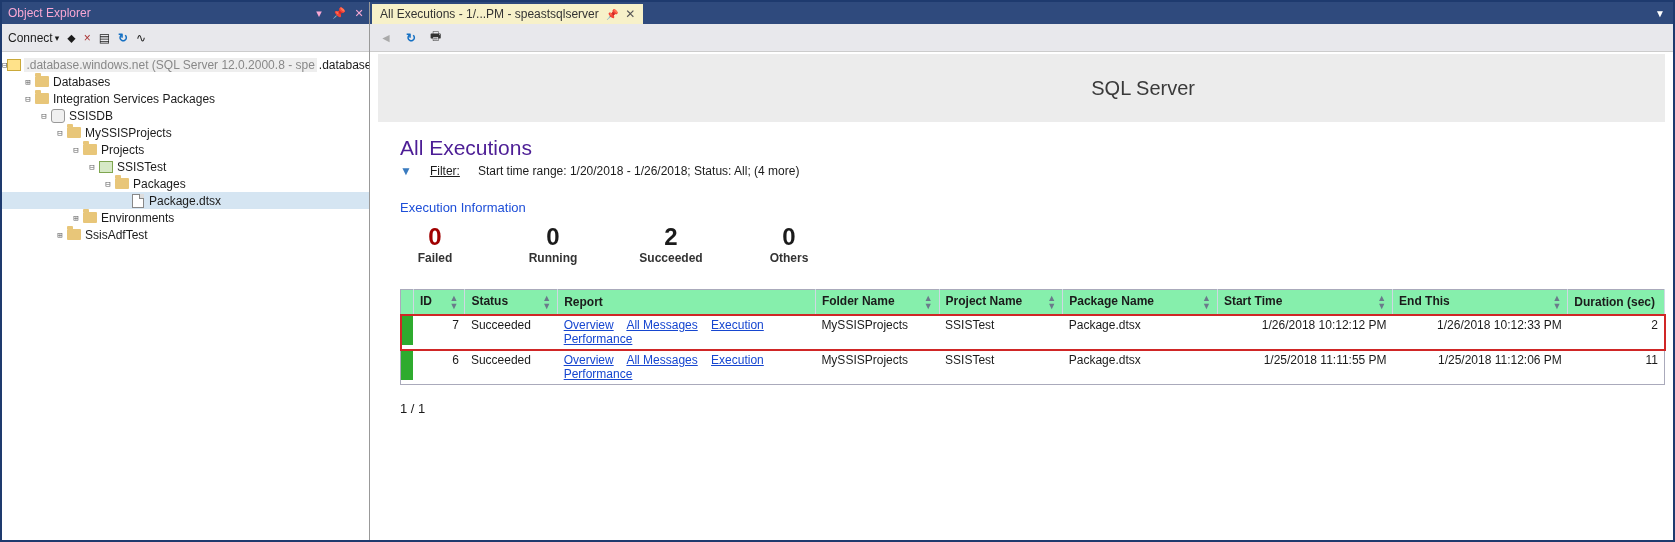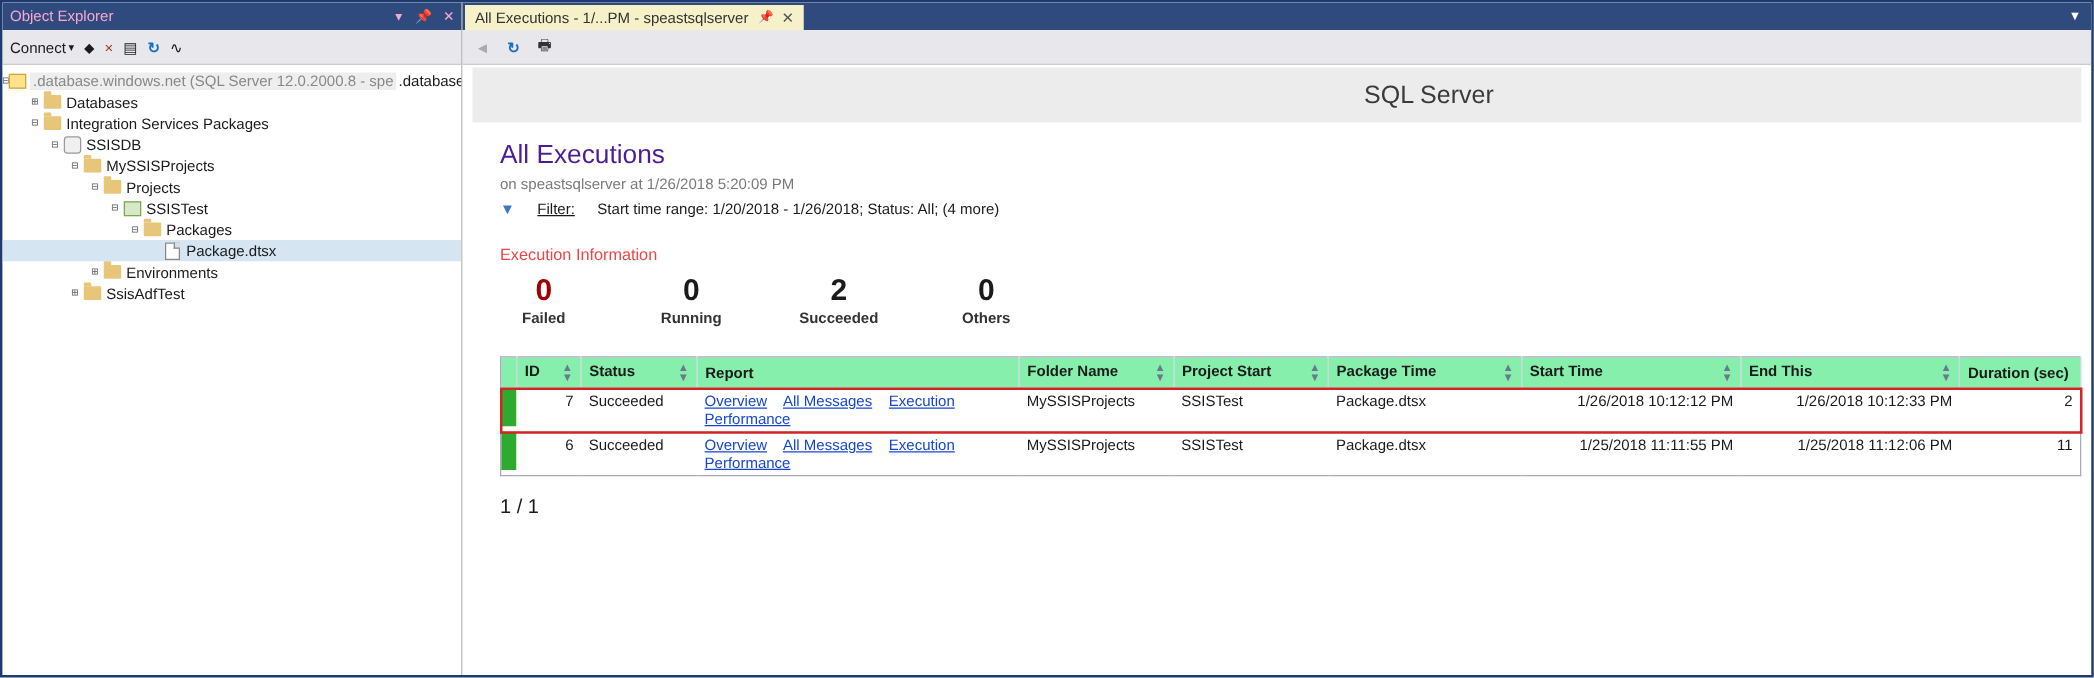--- a/index.html
+++ b/index.html
@@ -29,47 +29,47 @@
   .right-panel { flex: 1; display: flex; flex-direction: column; min-width: 0; }
   .tabstrip { background: #2f4a7d; height: 22px; display: flex; align-items: flex-end; padding-left: 2px; }
   .tab { background: #f7f1c9; height: 20px; display: flex; align-items: center; padding: 0 8px; font-size: 12px; color: #333; position: relative; }
   .tab .pin { margin-left: 8px; color: #8a7a2a; font-size: 10px; cursor: pointer; }
   .tab .close { margin-left: 6px; color: #555; cursor: pointer; font-size: 12px; }
   .tabstrip .drop { margin-left: auto; color: #fff; padding: 0 8px; cursor: pointer; align-self: center; font-size: 10px; }
   .doc-toolbar { background: #e8e8ec; height: 28px; display: flex; align-items: center; padding: 0 10px; gap: 14px; border-bottom: 1px solid #ccc; }
   .icbtn { cursor: pointer; color: #333; }
   .refresh-ic { color: #1570c3; font-weight: bold; }
   .report-area { flex: 1; background: #fff; padding: 0 8px 20px 8px; overflow: auto; }
-  .brand-block { background: #ececec; height: 44px; display: flex; align-items: center; justify-content: flex-end; padding-right: 470px; margin: 2px 0 14px 0; }
+  .brand-block { background: #ececec; height: 68px; display: flex; align-items: center; justify-content: flex-end; padding-right: 470px; margin: 2px 0 14px 0; }
   .brand-block .brand { font-size: 20px; color: #3a3a3a; font-weight: 300; }
   .report-inner { padding-left: 22px; }
   .rtitle { font-size: 21px; color: #4c1d95; font-weight: 400; margin-bottom: 4px; }
   .rsub { font-size: 12px; color: #7a7a7a; margin-bottom: 6px; }
   .rdesc { font-size: 12px; color: #333; margin-bottom: 28px; }
   .filterrow { display: flex; align-items: center; gap: 18px; font-size: 12px; margin-bottom: 22px; }
   .funnel { color: #3a7bbf; }
   .filter-label { text-decoration: underline; cursor: pointer; }
-  .execinfo-label { color: #ef4444; font-size: 13px; margin-bottom: 8px; }
+  .execinfo-label { color: #1d4ed8; font-size: 13px; margin-bottom: 8px; }
   .counters { display: flex; gap: 48px; margin-bottom: 24px; }
   .counter { text-align: center; min-width: 70px; }
   .counter .num { font-size: 24px; font-weight: 600; }
   .counter .lbl { font-size: 12px; font-weight: 600; color: #333; }
   .counter.failed .num { color: #a00000; }
   
   .grid { border: 1px solid #aab; width: 100%; border-collapse: collapse; font-size: 12px; }
   .grid th { background: #86efac; padding: 4px 6px; text-align: left; font-weight: 600; border-right: 1px solid #cfd8e3; white-space: nowrap; }
   .grid th .sort { float: right; color: #6a7a8a; font-size: 9px; line-height: 8px; cursor: pointer; }
   .grid td { padding: 3px 6px; border-top: 1px solid #d5dde6; vertical-align: top; }
   .grid tbody tr.hl { outline: 2px solid #d02626; outline-offset: -1px; }
   .statusbar-cell { width: 12px; padding: 0 !important; }
   .statusbar { width: 12px; background: #2eab2e; height: 100%; min-height: 30px; display: block; }
   .link { color: #1646d0; text-decoration: underline; cursor: pointer; }
   .right { text-align: right; }
   .center { text-align: center; margin-top: 24px; }
-  .pager { margin-top: 16px; font-size: 16px; }
+  .pager { margin-top: 16px; font-size: 13px; }
 </style>
 </head>
 <body>
 
 <div class="left-panel">
   <div class="oe-header">
     <span class="title">Object Explorer</span>
     <span class="winbtn">▾</span>
     <span class="winbtn">📌</span>
     <span class="winbtn">✕</span>
@@ -190,21 +190,20 @@
     <span class="icbtn" style="color:#aaa">◄</span>
     <span class="icbtn refresh-ic">↻</span>
     <span class="icbtn">🖶</span>
   </div>
   <div class="report-area">
     <div class="brand-block">
       <span class="brand">SQL Server</span>
     </div>
     <div class="report-inner">
       <div class="rtitle">All Executions</div>
-      <div class="rsub">on speastsqlserver at 1/26/2018 5:20:09 PM</div>
 
       <div class="filterrow">
         <span class="funnel">▼</span>
         <span class="filter-label">Filter:</span>
         <span>Start time range: 1/20/2018 - 1/26/2018;  Status: All;  (4 more)</span>
       </div>
 
       <div class="execinfo-label">Execution Information</div>
       <div class="counters">
         <div class="counter failed">
@@ -226,22 +225,22 @@
       </div>
 
       <table class="grid">
         <thead>
           <tr>
             <th class="statusbar-cell"></th>
             <th style="width:50px" class="right"><span>ID</span><span class="sort">▲<br>▼</span></th>
             <th style="width:90px"><span>Status</span><span class="sort">▲<br>▼</span></th>
             <th style="width:250px" class="center"><span>Report</span></th>
             <th style="width:120px"><span>Folder Name</span><span class="sort">▲<br>▼</span></th>
-            <th style="width:120px"><span>Project Start</span><span class="sort">▲<br>▼</span></th>
-            <th style="width:150px"><span>Package Time</span><span class="sort">▲<br>▼</span></th>
+            <th style="width:120px"><span>Project Name</span><span class="sort">▲<br>▼</span></th>
+            <th style="width:150px"><span>Package Name</span><span class="sort">▲<br>▼</span></th>
             <th style="width:170px" class="center"><span>Start Time</span><span class="sort">▲<br>▼</span></th>
             <th style="width:170px" class="center"><span>End This</span><span class="sort">▲<br>▼</span></th>
             <th style="width:70px" class="center"><span>Duration (sec)</span></th>
           </tr>
         </thead>
         <tbody>
           <tr class="hl">
             <td class="statusbar-cell">
                 <span class="statusbar"></span>
               </td>

